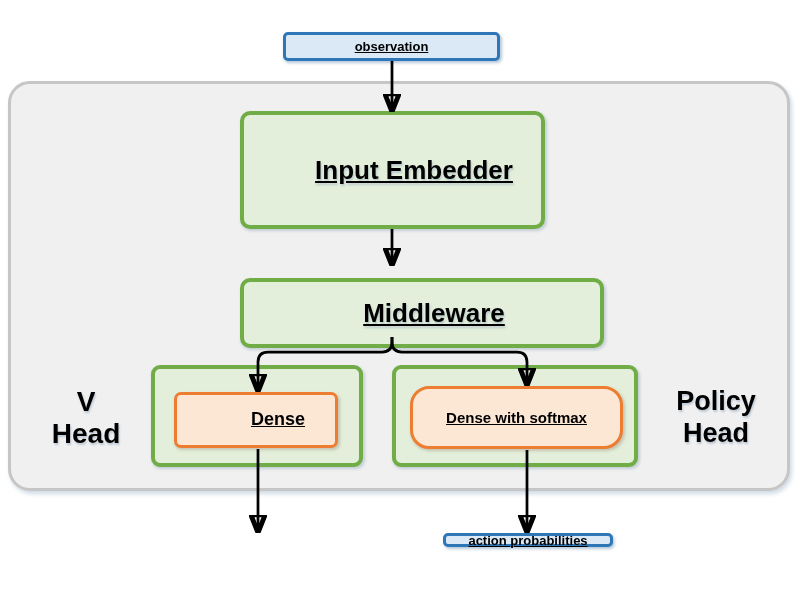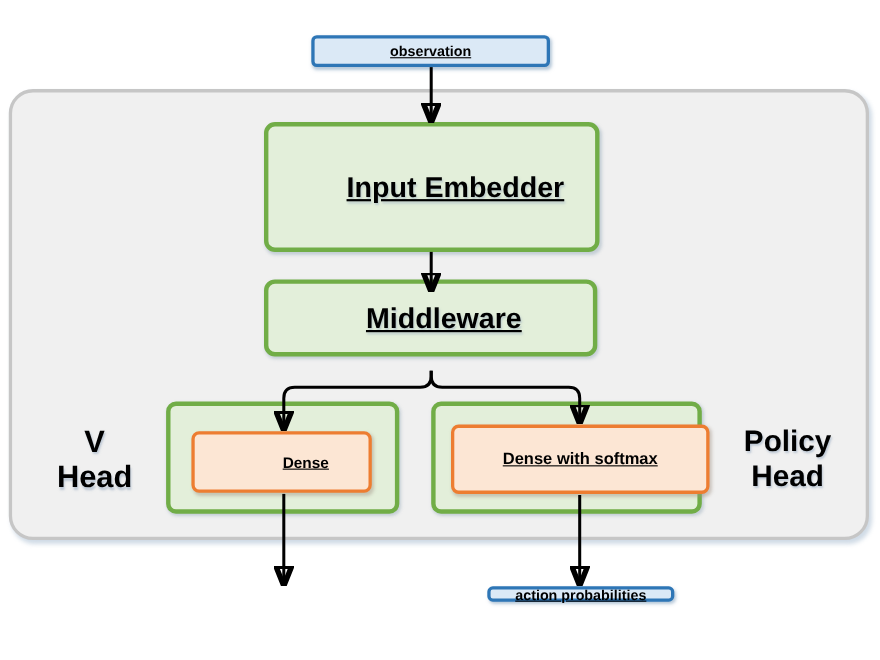--- a/index.html
+++ b/index.html
@@ -61,34 +61,34 @@
 <body>
 
 <div id="stage">
 
   <div class="node node-io" style="left:283px; top:32px; width:217px; height:29px;">observation</div>
 
   <div class="container"></div>
 
   <div class="node node-block" style="left:240px; top:111px; width:305px; height:118px;padding-left:43px;">Input Embedder</div>
 
-  <div class="node node-block" style="left:240px; top:254px; width:303px; height:70px;padding-left:24px;">Middleware</div>
+  <div class="node node-block" style="left:240px; top:278px; width:364px; height:70px;padding-left:24px;">Middleware</div>
 
   <div class="head-label" style="left:25px; top:386px; width:122px;">
     <div>V</div>
     <div>Head</div>
   </div>
 
   <div class="head-box" style="left:151px; top:365px; width:212px; height:102px;"></div>
   <div class="node node-layer" style="left:174px; top:392px; width:164px; height:56px; font-size:15px;">
-    <div class="layer-title" style="font-size:14px;margin-left:44px;">Dense</div>
+    <div class="layer-title" style="font-size:18px;margin-left:44px;">Dense</div>
   </div>
 
   <div class="head-box" style="left:392px; top:365px; width:246px; height:102px;"></div>
-  <div class="node node-layer" style="left:410px; top:386px; width:235px; height:63px; font-size:16px;">
+  <div class="node node-layer" style="left:410px; top:386px; width:213px; height:63px; font-size:16px;border-radius:19px;">
     <div class="layer-title" style="font-size:15px;">Dense with softmax</div>
   </div>
 
   <div class="head-label" style="left:650px; top:385px; width:132px; font-size:27px;">
     <div>Policy</div>
     <div>Head</div>
   </div>
 
 
   <div class="node node-io" style="left:443px; top:533px; width:170px; height:14px;">action probabilities</div>

